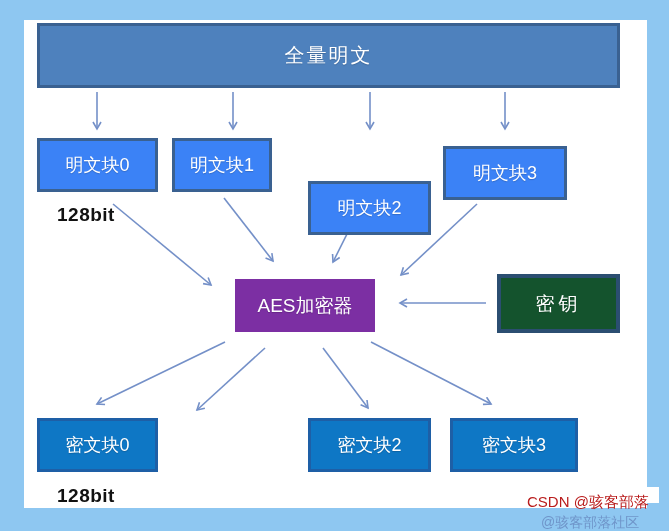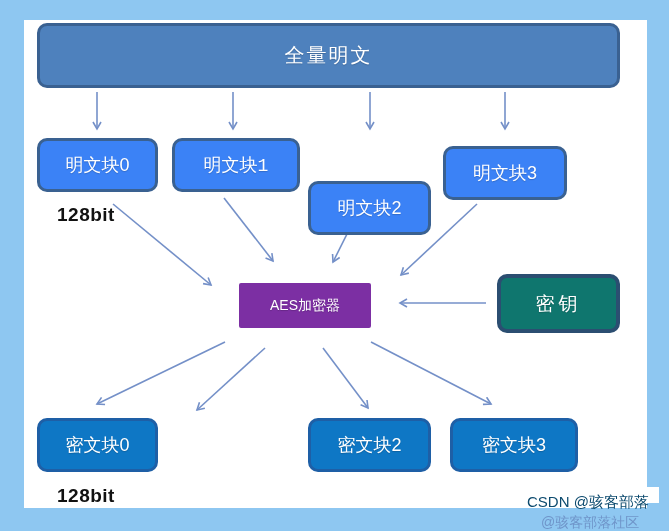--- a/index.html
+++ b/index.html
@@ -16,70 +16,70 @@
     background:#FFFFFF;
   }
   .panel-notch{
     position:absolute;left:646px;top:487px;width:13px;height:16px;
     background:#FFFFFF;
   }
   .box{
     position:absolute;
     display:flex;align-items:center;justify-content:center;
     color:#FFFFFF;
-    border-radius:10px;
+    border-radius:0;
     box-sizing:border-box;
     text-shadow:0 1px 1px rgba(0,0,0,0.18);
   }
   .source-box{
     left:37px;top:23px;width:583px;height:65px;
     background:#4E81BD;border:3px solid #3A6191;
     font-size:20px;letter-spacing:2px;
   }
   .pblock{
     top:138px;height:54px;
     background:#3b82f6;border:3px solid #3A6191;
     font-size:18px;
   }
   .pb0{left:37px;width:121px;}
-  .pb1{left:172px;width:128px;font-family:Liberation Mono, monospace;}
+  .pb1{left:172px;width:100px;}
   .pb2{left:308px;width:123px;margin-top:43px;}
   .pb3{left:443px;width:124px;margin-top:8px;}
   .cblock{
     top:418px;height:54px;
     background:#0E77C5;border:3px solid #1E5FA6;
     font-size:18px;
   }
   .cb0{left:37px;width:121px;}
   .cb1{left:172px;width:122px;}
   .cb2{left:308px;width:123px;}
   .cb3{left:450px;width:128px;}
   .aes-box{
     left:231px;top:275px;width:148px;height:61px;
-    background:#7C2FA3;border:8px solid #ffffff;
-    font-size:14px;
+    background:#7C2FA3;border:4px solid #ffffff;
+    font-size:19px;
   }
   .key-box{
     left:497px;top:274px;width:123px;height:59px;
-    background:#0f766e;border:4px solid #2B4E71;
+    background:#14532d;border:4px solid #2B4E71;
     font-size:19px;letter-spacing:4px;
   }
   .bit-label{
     position:absolute;
     color:#111111;
     font-size:19px;font-weight:bold;
     letter-spacing:0.5px;
   }
   .bit-top{left:57px;top:204px;}
   .bit-bottom{left:57px;top:485px;}
   .arrows{position:absolute;left:0;top:0;pointer-events:none;}
   .watermark{position:absolute;pointer-events:none;}
   .wm1{
     left:527px;top:493px;
-    font-size:15px;color:#0c4a6e;
+    font-size:15px;color:#b91c1c;
     white-space:nowrap;
   }
   .wm2{
     left:541px;top:502px;
     font-size:14px;color:rgba(90,115,175,0.60);
     white-space:nowrap;
     margin-top:12px;
   }
 </style>
 </head>

